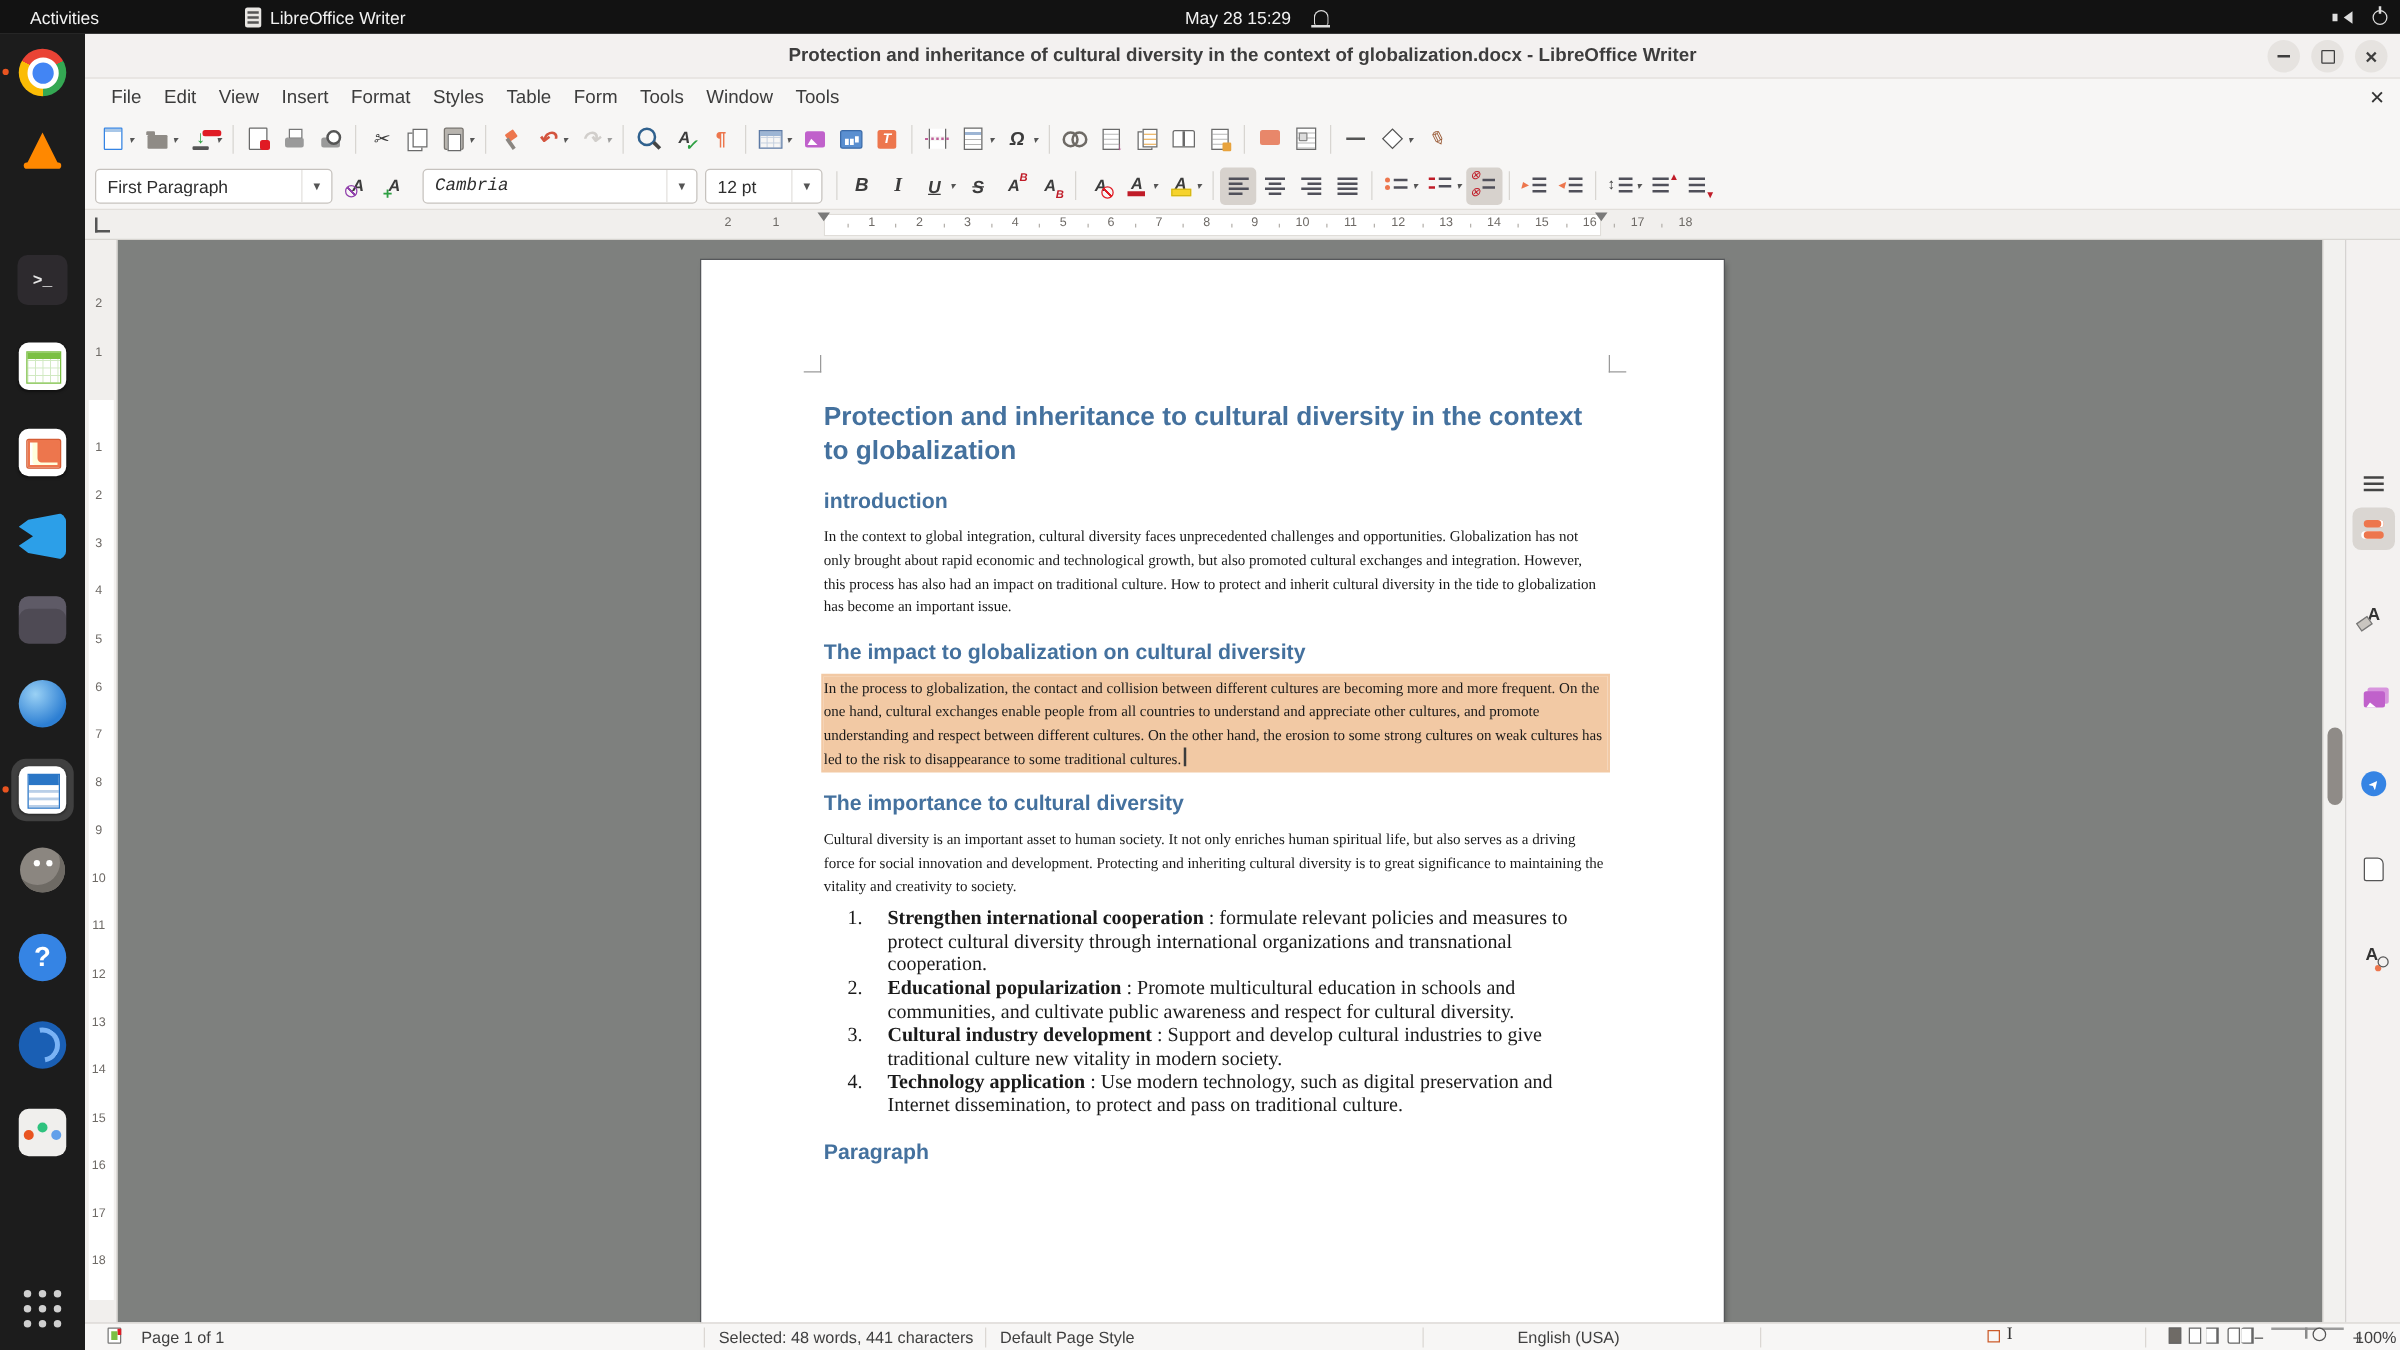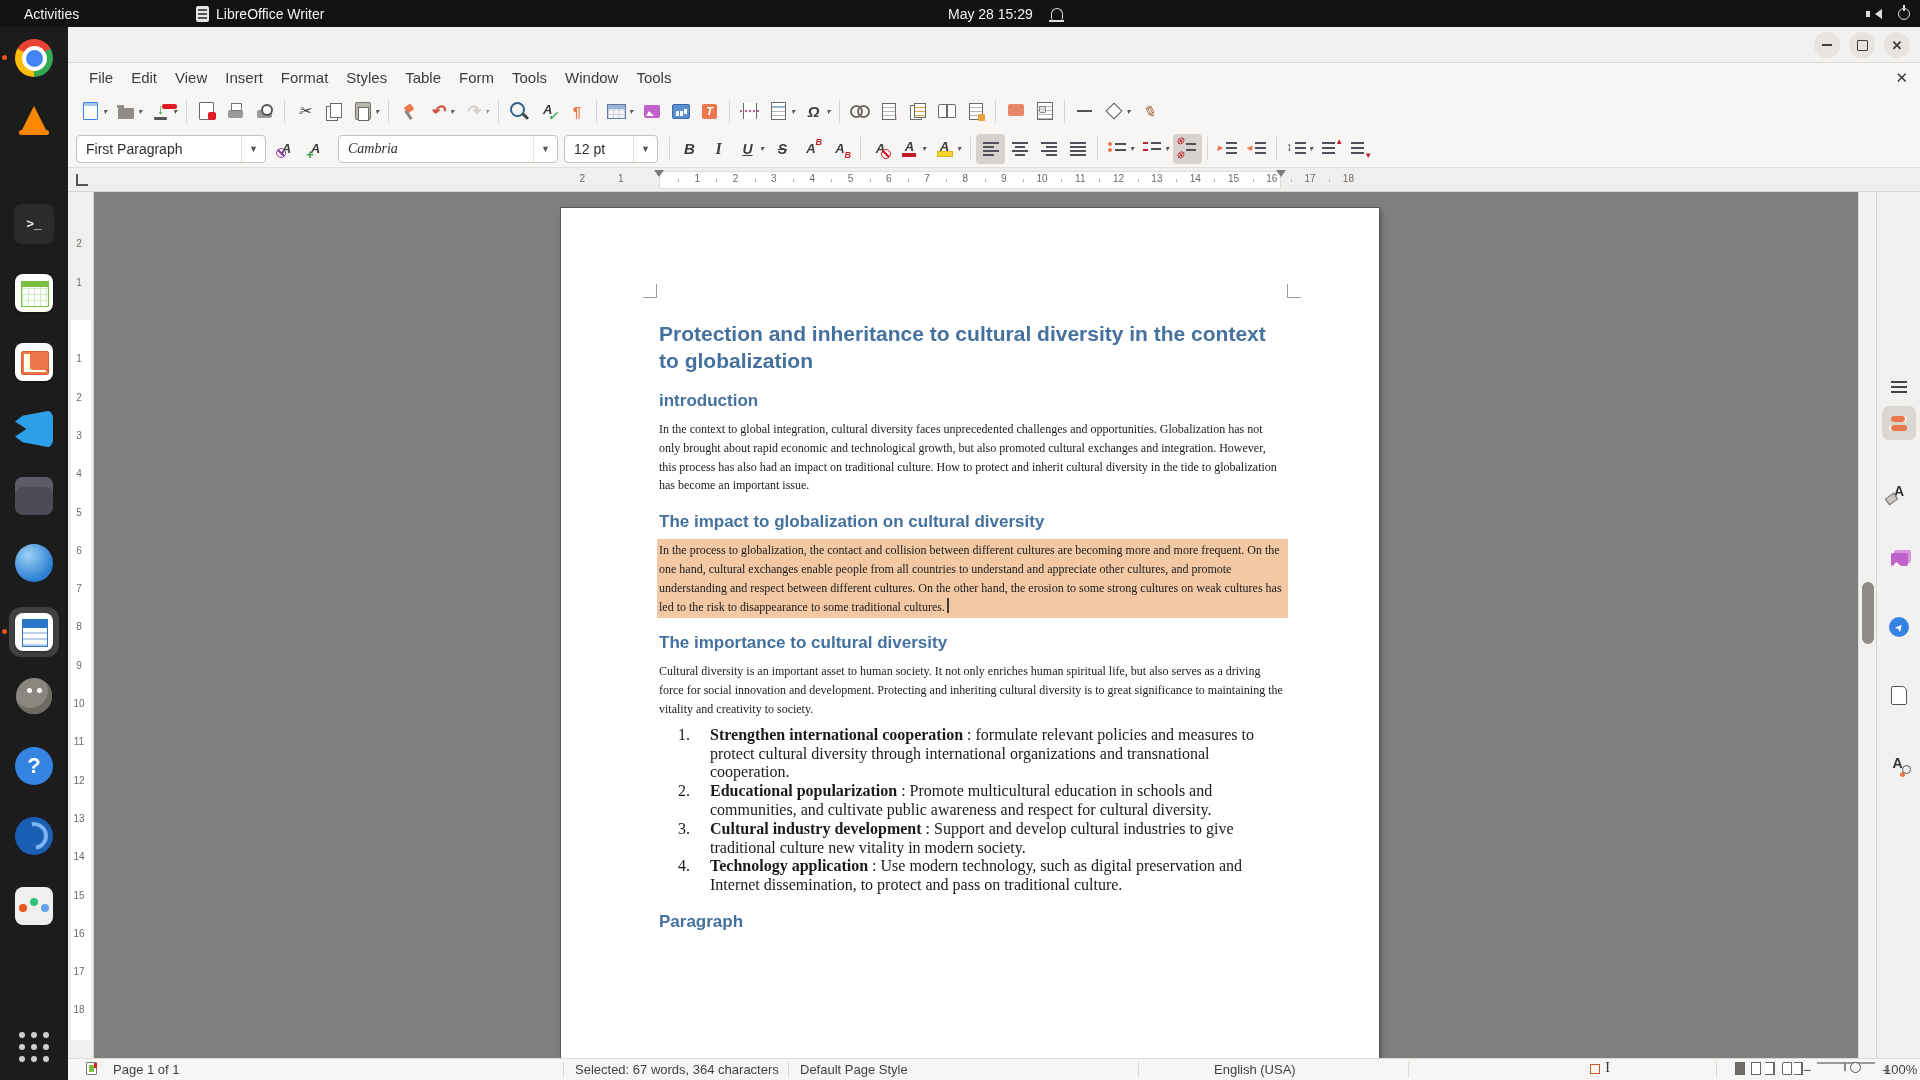--- a/index.html
+++ b/index.html
@@ -152,21 +152,21 @@
 .k-lsp::before{content:"↕";position:absolute;left:0;top:2px;font-size:12px;color:#444}
 .k-lsp::after{content:"";position:absolute;left:9px;top:4px;width:11px;height:12px;background:linear-gradient(#50505a,#50505a),linear-gradient(#50505a,#50505a),linear-gradient(#50505a,#50505a);background-size:11px 2px;background-position:0 0,0 5px,0 10px;background-repeat:no-repeat}
 .k-spinc::before{content:"▲";position:absolute;right:-1px;top:-1px;color:#c01c28;font-size:8px}
 .k-spinc::after{content:"";position:absolute;left:1px;top:4px;width:13px;height:12px;background:linear-gradient(#50505a,#50505a),linear-gradient(#50505a,#50505a),linear-gradient(#50505a,#50505a);background-size:13px 2px;background-position:0 0,0 5px,0 10px;background-repeat:no-repeat}
 .k-spdec::before{content:"▼";position:absolute;right:-1px;bottom:-1px;color:#c01c28;font-size:8px}
 .k-spdec::after{content:"";position:absolute;left:1px;top:4px;width:13px;height:12px;background:linear-gradient(#50505a,#50505a),linear-gradient(#50505a,#50505a),linear-gradient(#50505a,#50505a);background-size:13px 2px;background-position:0 0,0 5px,0 10px;background-repeat:no-repeat}
 
 .combo{height:28px;background:#fff;border:1px solid #c6c2be;border-radius:4px;display:flex;align-items:center;font-size:14px;color:#2e2e2e;margin-right:6px}
 .combo .cval{padding:0 9px;flex:1;white-space:nowrap;overflow:hidden}
 .combo .carr{width:24px;height:100%;display:flex;align-items:center;justify-content:center;border-left:1px solid #e4e1de;font-size:9px;color:#555}
-.combo.fontname .cval{font-family:Liberation Serif, serif;font-style:italic}
+.combo.fontname .cval{font-family:Liberation Mono, monospace;font-style:italic}
 
 .hruler{height:24px;background:#f1efed;position:relative;border-bottom:1px solid #d8d5d1;font-size:10px;color:#6e6a66}
 .hruler .active-region{position:absolute;left:591px;top:3px;width:622px;height:18px;background:#fff;border:1px solid #e0dDd9}
 .hruler .rnum{position:absolute;top:5px;transform:translateX(-50%)}
 .hruler .tick{position:absolute;top:11px;width:1px;height:3px;background:#b5b1ac}
 .ltab{position:absolute;left:8px;top:6px;width:12px;height:12px;border-left:2px solid #555;border-bottom:2px solid #555}
 .ind-marker{position:absolute;top:2px;width:0;height:0;border:5px solid transparent}
 .ind-left{left:586px;border-top:7px solid #7a7a7a}
 .ind-right{left:1208px;border-top:7px solid #7a7a7a}
 
@@ -267,20 +267,21 @@
     <div class="dk dk-gimp" style="top: 644px;"></div>
     <div class="dk dk-help" style="top: 714px;"></div>
     <div class="dk dk-swirl" style="top: 784px;"></div>
     <div class="dk dk-store" style="top: 854px;"></div>
     <div class="dk dk-apps" style="top: 995px;"></div>
   </div>
 
 <div class="window">
 
   <div class="titlebar">
+    <span>Protection and inheritance of cultural diversity in the context of globalization.docx - LibreOffice Writer</span>
     <span class="winbtn min"></span>
     <span class="winbtn max"></span>
     <span class="winbtn close">✕</span>
   </div>
 
   <div class="menubar">
     <span class="menu-item">File</span>
       <span class="menu-item">Edit</span>
       <span class="menu-item">View</span>
       <span class="menu-item">Insert</span>
@@ -628,21 +629,21 @@
         <span class="sbitem s-gallery" style="top: 350px;"></span>
         <span class="sbitem s-nav" style="top: 418px;"></span>
         <span class="sbitem s-page" style="top: 486px;"></span>
         <span class="sbitem s-inspect" style="top: 554px;"></span>
       </div>
   </div>
 
   <div class="statusbar">
     <span class="st-docicon"></span>
     <span style="left:45px">Page 1 of 1</span>
-    <span style="left:507px">Selected: 67 words, 364 characters</span>
+    <span style="left:507px">Selected: 48 words, 441 characters</span>
     <span style="left:732px">Default Page Style</span>
     <span style="left:1146px">English (USA)</span>
     <span class="st-sep" style="left:495px"></span>
     <span class="st-sep" style="left:720px"></span>
     <span class="st-sep" style="left:1070px"></span>
     <span class="st-sep" style="left:1340px"></span>
     <span class="st-insmode"></span>
     <span class="st-sep" style="left:1648px"></span>
     <span class="pv pv1"></span>
     <span class="pv pv2"></span>

